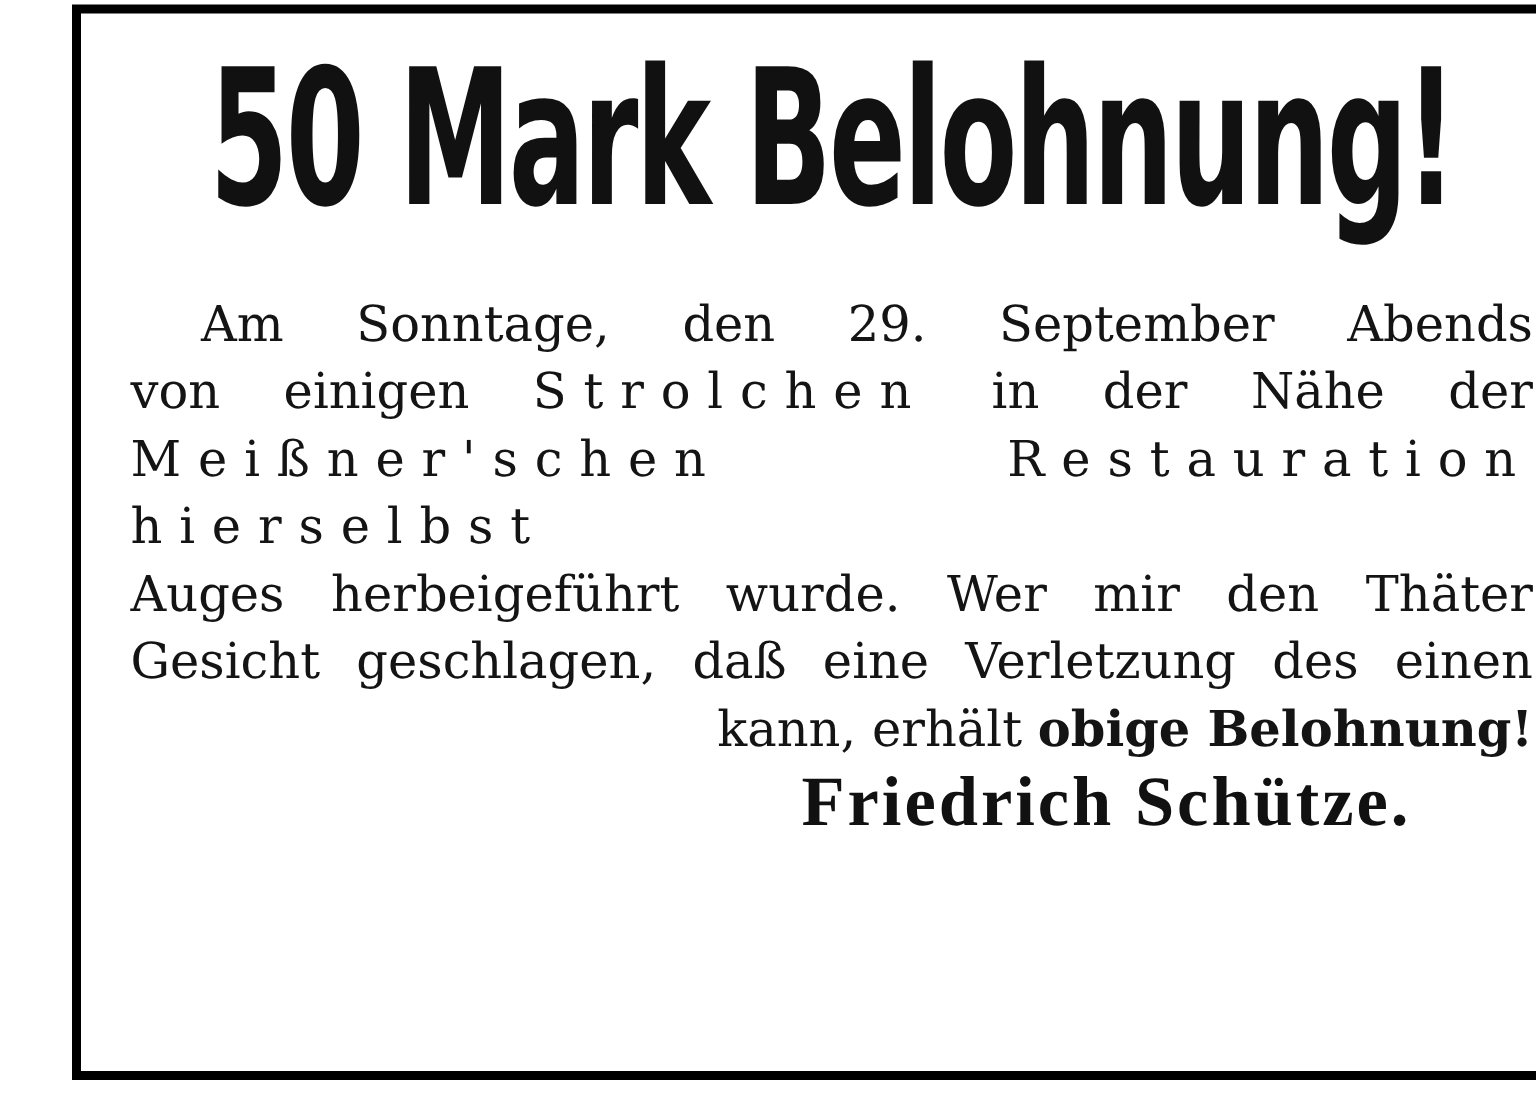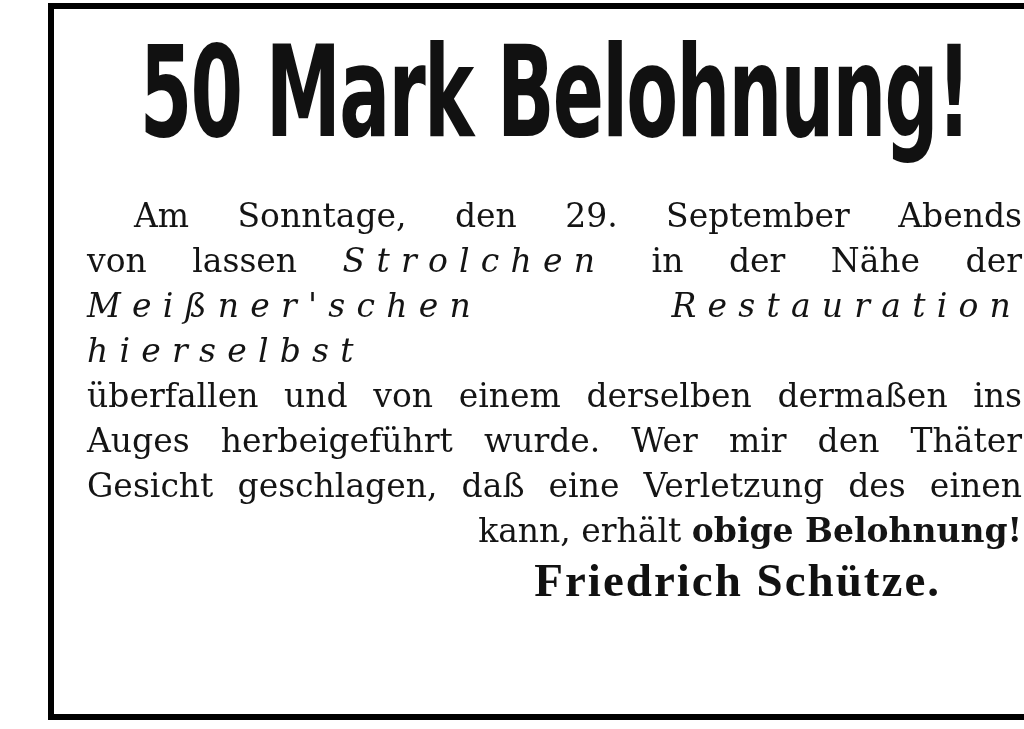--- a/index.html
+++ b/index.html
@@ -55,21 +55,20 @@
   }
   .line.just {
     text-align: justify;
     text-align-last: justify;
   }
   .line.indent {
     text-indent: 47px;
   }
   .sp {
     letter-spacing: 0.34em;
-    font-style: italic;
   }
   .b {
     font-weight: bold;
   }
   .signature-row {
     margin-top: 2px;
     text-align: right;
     padding-right: 115px;
     font-family: "Liberation Serif", serif;
     font-weight: bold;
@@ -83,23 +82,22 @@
 <body>
 
 <div class="frame">
   <div class="headline-row">
     <div class="headline">50 Mark Belohnung!</div>
   </div>
 
   <div class="body-block">
 
   <div class="line just indent"><span class="">Am Sonntage, den 29. September Abends</span></div>
-      <div class="line just"><span class="">von lassen </span><span class="sp ">Strolchen</span><span class=""> in der Nähe der</span></div>
+      <div class="line just"><span class="">von einigen </span><span class="sp ">Strolchen</span><span class=""> in der Nähe der</span></div>
       <div class="line just"><span class="sp ">Meißner'schen Restauration hierselbst</span></div>
-      <div class="line just"><span class="">überfallen und von einem derselben dermaßen ins</span></div>
       <div class="line just"><span class="">Auges herbeigeführt wurde. Wer mir den Thäter</span></div>
       <div class="line just"><span class="">Gesicht geschlagen, daß eine Verletzung des einen</span></div>
       <div class="line"><span class="">kann, erhält </span><span class="b">obige Belohnung!</span></div>
     </div>
 
   <div class="signature-row">
     <span>Friedrich Schütze.</span>
   </div>
 </div>
 

